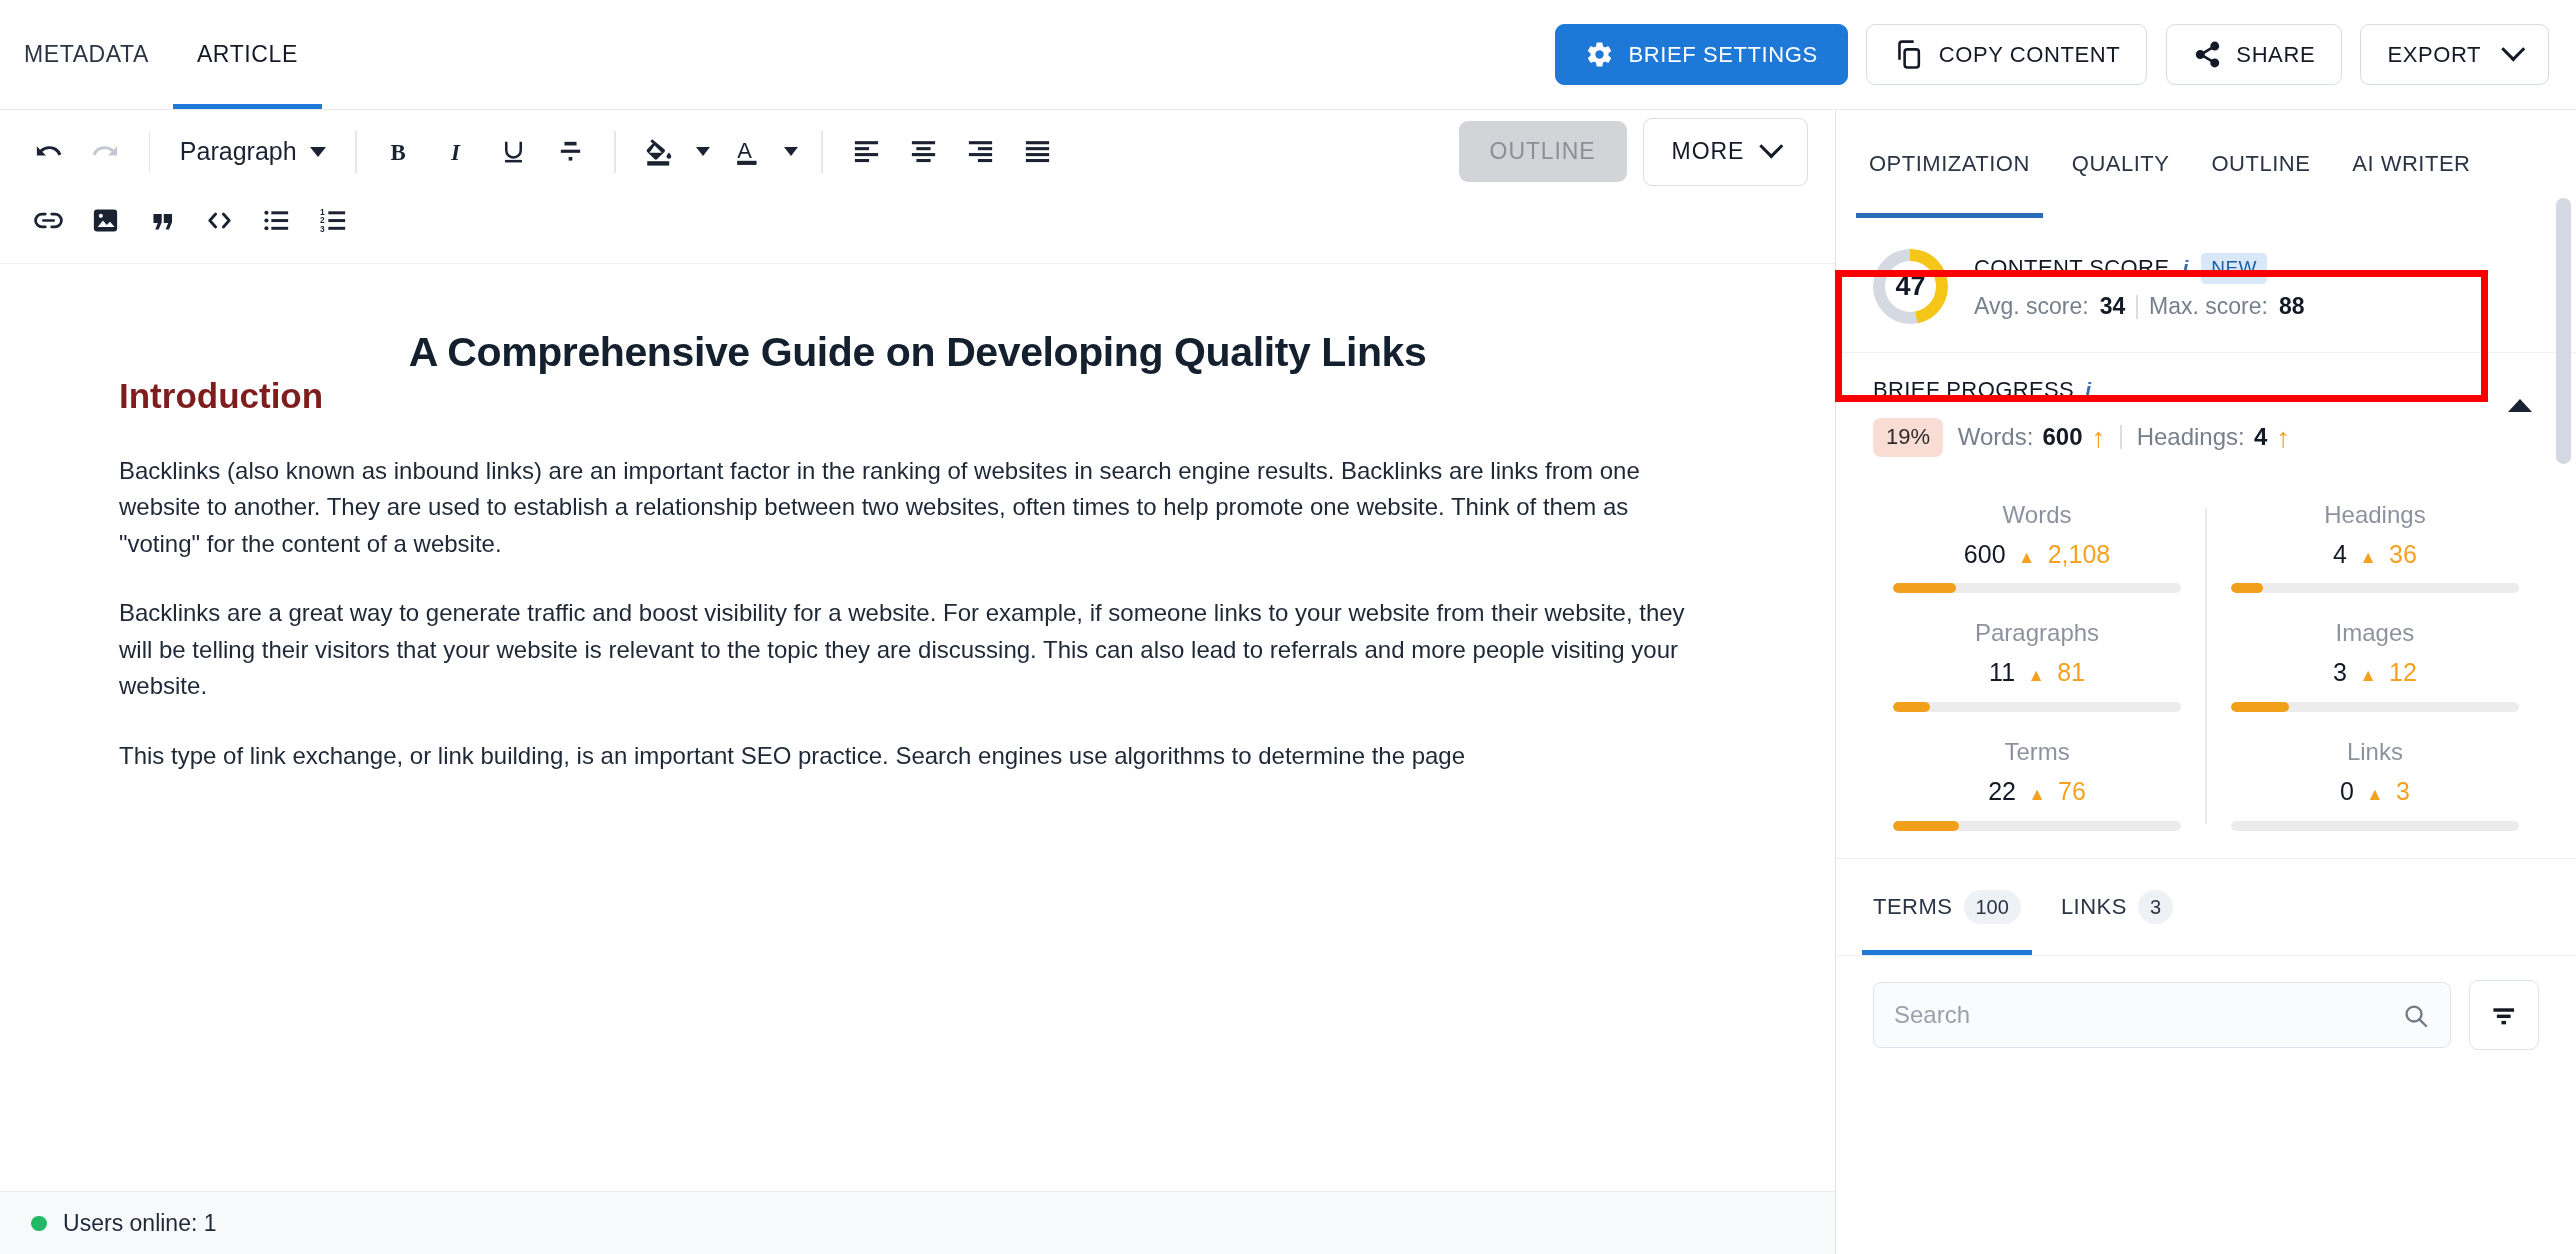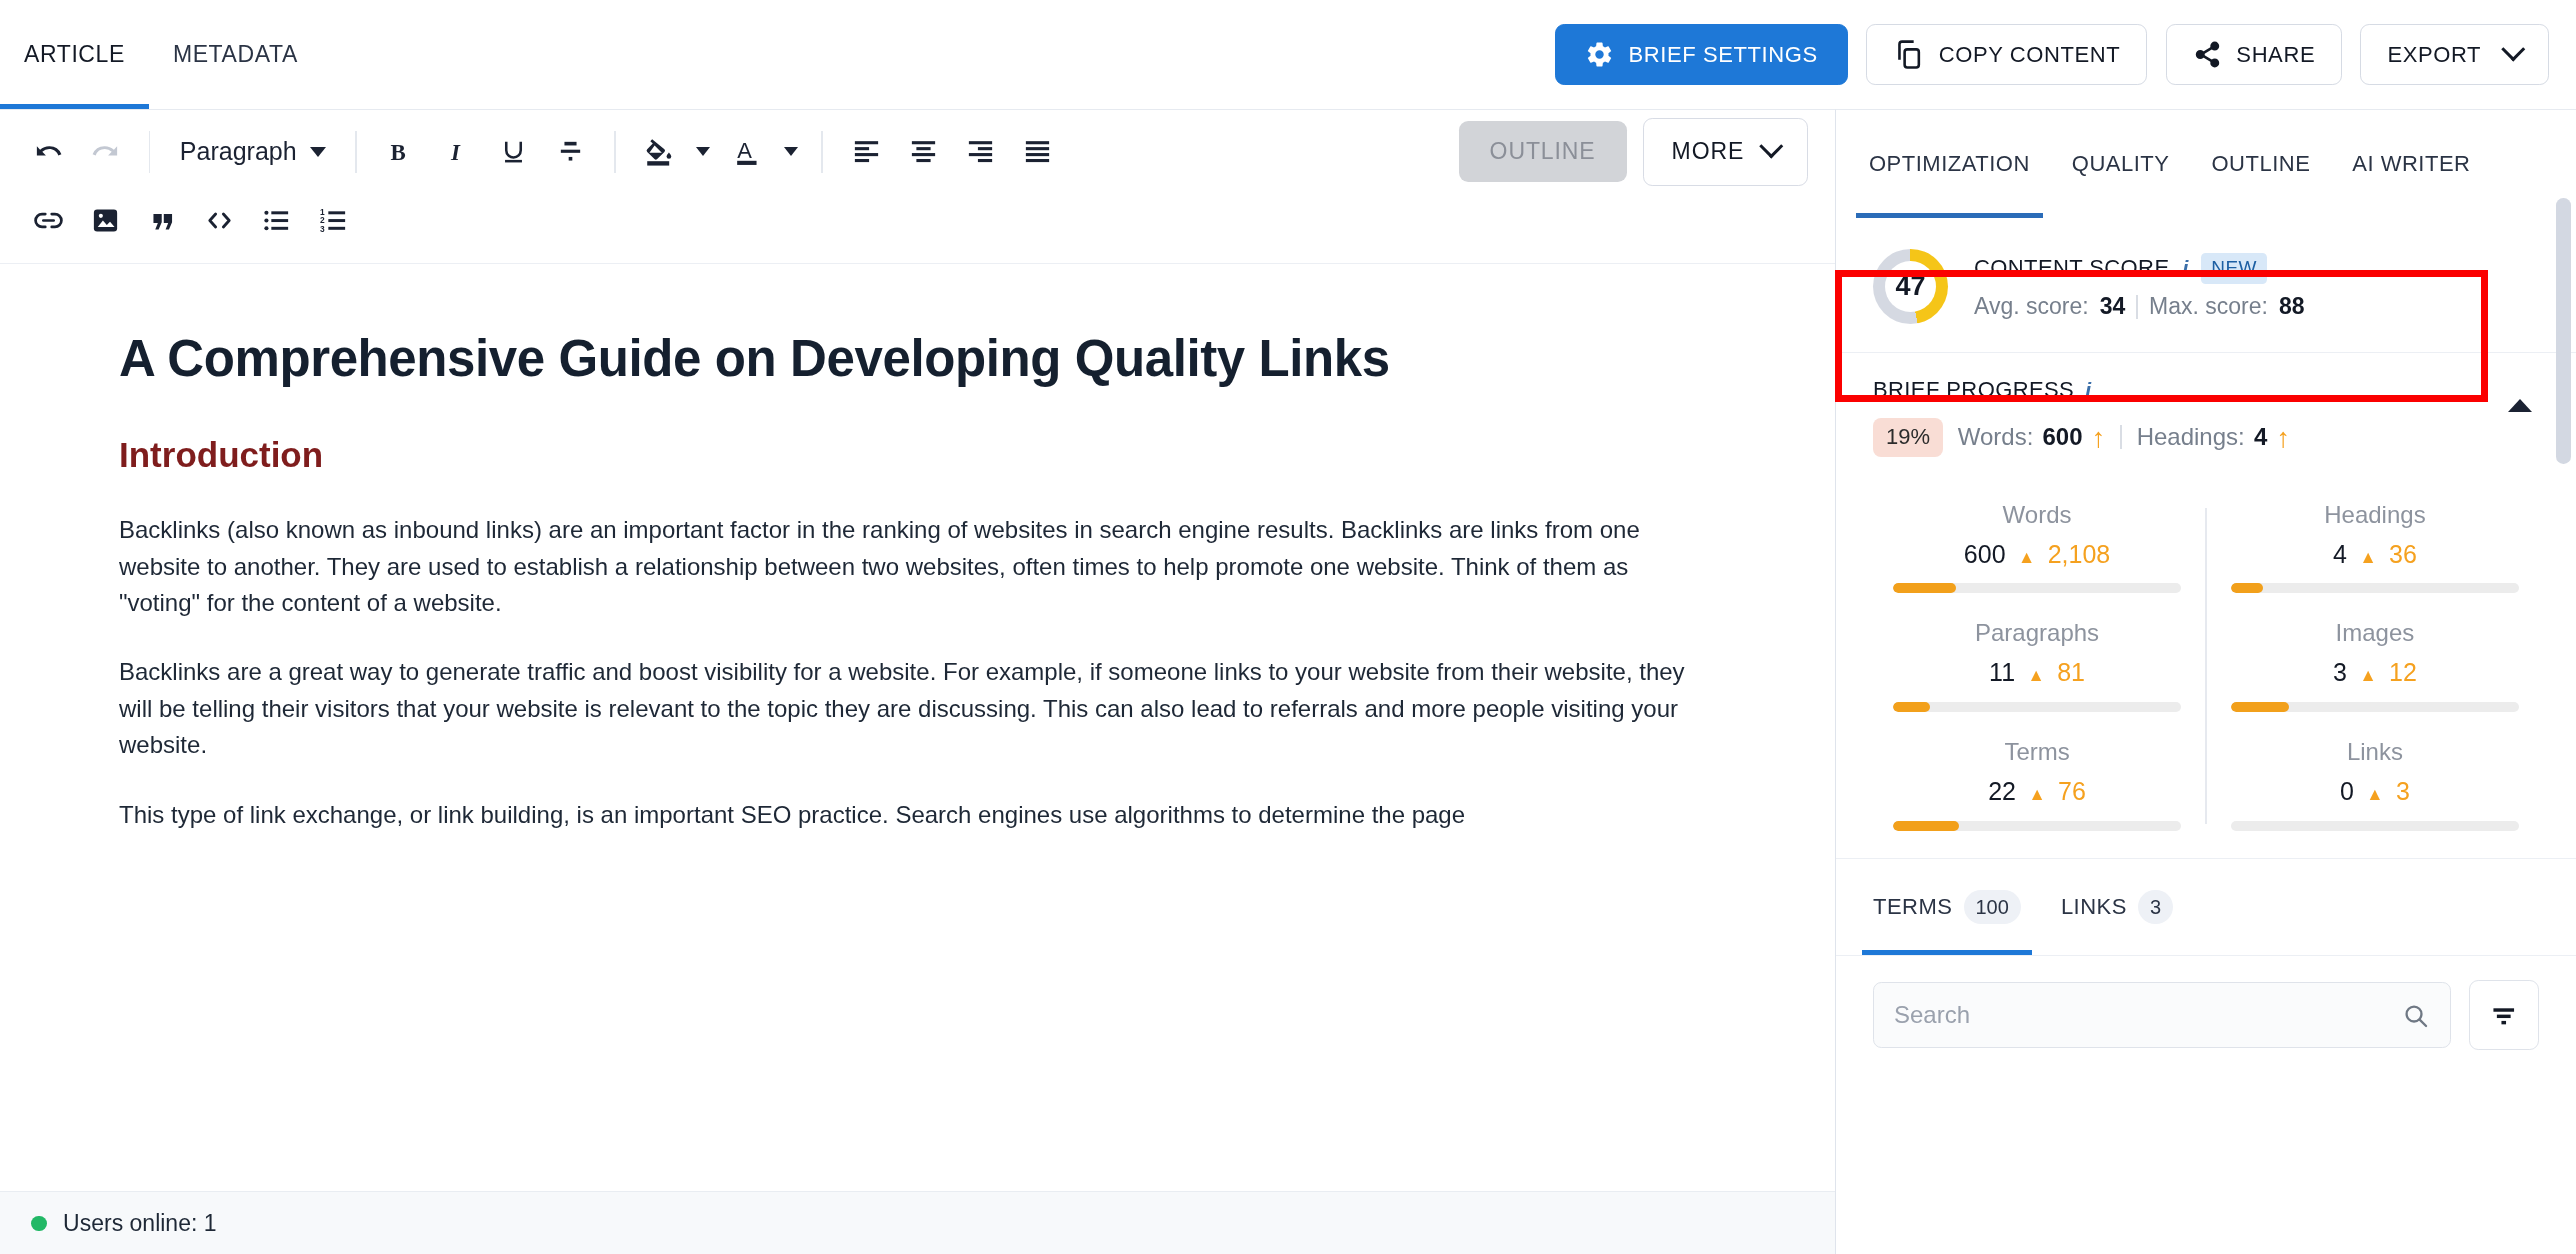--- a/index.html
+++ b/index.html
@@ -89,22 +89,22 @@
     color: #131925; font-size: 23px; letter-spacing: 0.9px; padding: 0 27.5px;
     display: flex; align-items: center; gap: 18.3px; cursor: pointer;
   }
   .chev { width: 16.5px; height: 16.5px; border-right: 3.2px solid #131925; border-bottom: 3.2px solid #131925; transform: rotate(45deg) translate(-3.7px,-3.7px); }
 
   .doc {
     flex: 1 1 auto; overflow: hidden; background: #fff;
     padding: 66px 119px 0 119px;
   }
   .doc h1 {
-    font-size: 51px; font-weight: 700; color: #15202f; letter-spacing: -0.4px;
-    margin-bottom: 48px; line-height: 1.12;
+    font-size: 41px; font-weight: 700; color: #15202f; letter-spacing: -0.4px;
+    line-height: 1.12; text-align: center;
   }
   .doc h2 {
     font-size: 35px; font-weight: 700; color: #7f1d1d; margin-bottom: 37px; line-height: 1.15;
   }
   .doc p {
     font-size: 24px; line-height: 1.52; color: #1e2836; margin-bottom: 33px;
     max-width: 1596px;
   }
   .statusbar {
     height: 64px; flex: 0 0 64px;
@@ -215,25 +215,25 @@
     border: 7.3px solid #fb0000; pointer-events: none; z-index: 50;
   }
 </style>
 </head>
 <body>
 
 <div class="app">
 
   <div class="topbar">
     <div class="tabs-main">
+      <div class="tab-main">
+        <span>METADATA</span>
+      </div>
       <div class="tab-main active">
         <span>ARTICLE</span>
-      </div>
-      <div class="tab-main">
-        <span>METADATA</span>
       </div>
     </div>
 
     <div class="top-actions">
 
       <button class="btn primary">
         <span class="icon">
           <svg width="29" height="29" viewBox="0 0 24 24" fill="#fff">
             <path d="M19.4 13a7.8 7.8 0 0 0 0-2l2.1-1.6a.5.5 0 0 0 .1-.6l-2-3.4a.5.5 0 0 0-.6-.2l-2.5 1a7.6 7.6 0 0 0-1.7-1L14.5 2.4a.5.5 0 0 0-.5-.4h-4a.5.5 0 0 0-.5.4L9.2 5.2c-.6.3-1.2.6-1.7 1l-2.5-1a.5.5 0 0 0-.6.2l-2 3.4a.5.5 0 0 0 .1.6L4.6 11a7.8 7.8 0 0 0 0 2l-2.1 1.6a.5.5 0 0 0-.1.6l2 3.4c.1.2.4.3.6.2l2.5-1c.5.4 1.1.7 1.7 1l.3 2.8c0 .2.2.4.5.4h4c.3 0 .5-.2.5-.4l.3-2.8c.6-.3 1.2-.6 1.7-1l2.5 1c.2.1.5 0 .6-.2l2-3.4a.5.5 0 0 0-.1-.6L19.4 13zM12 15.5A3.5 3.5 0 1 1 15.5 12 3.5 3.5 0 0 1 12 15.5z"></path>
           </svg>

